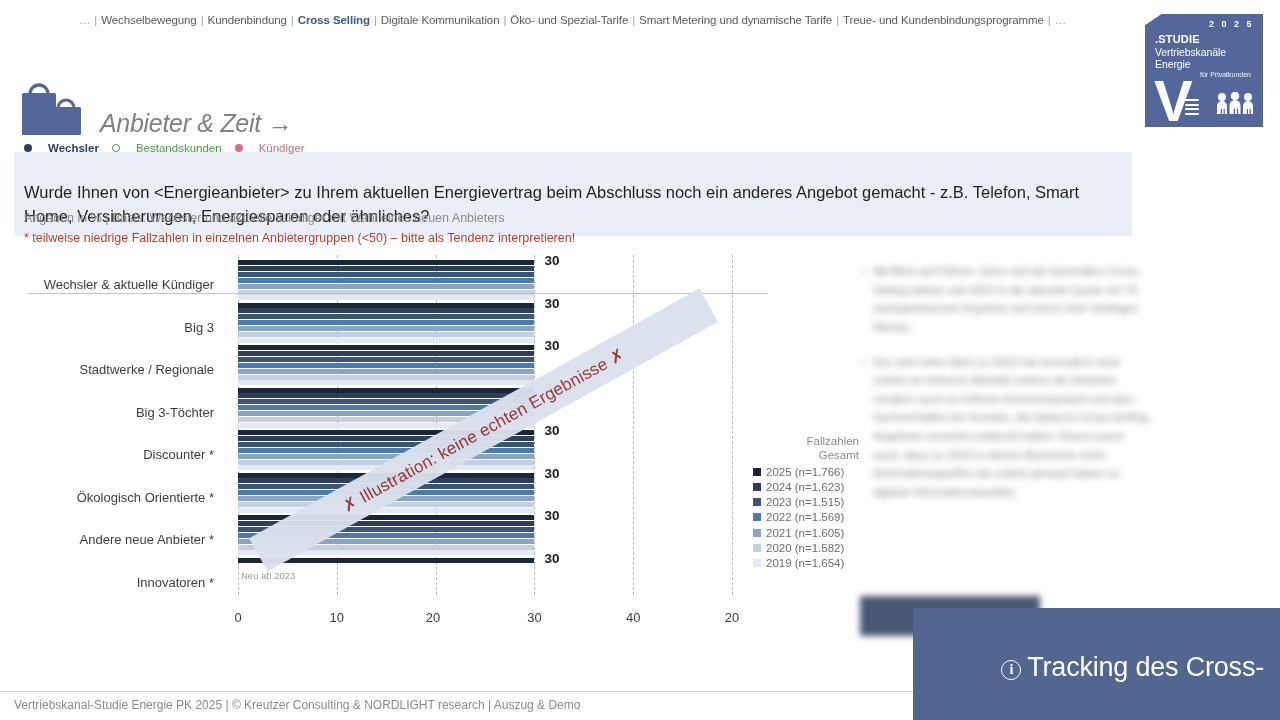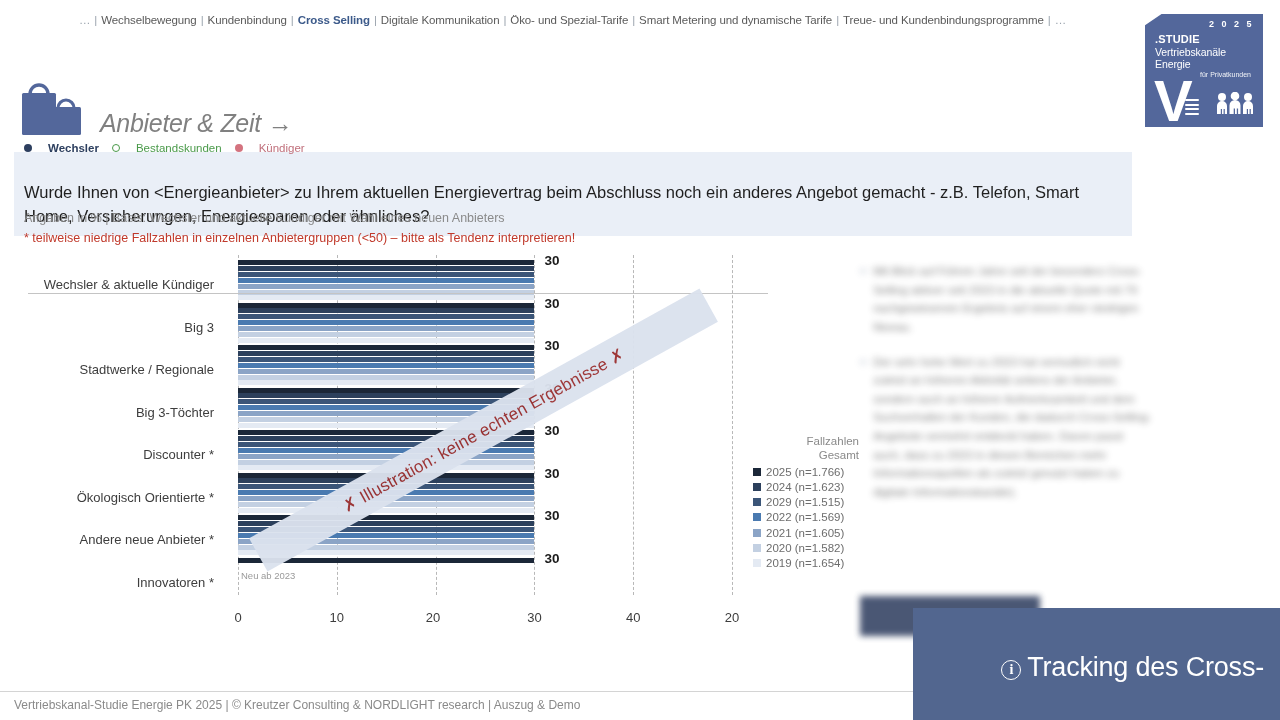--- a/index.html
+++ b/index.html
@@ -382,21 +382,21 @@
       <div class="cl-item">
         <span class="cl-sw" style="background: rgb(27, 39, 56);"></span>
         <span class="cl-txt">2025 (n=1.766)</span>
       </div>
       <div class="cl-item">
         <span class="cl-sw" style="background: rgb(44, 64, 92);"></span>
         <span class="cl-txt">2024 (n=1.623)</span>
       </div>
       <div class="cl-item">
         <span class="cl-sw" style="background: rgb(59, 85, 120);"></span>
-        <span class="cl-txt">2029 (n=1.515)</span>
+        <span class="cl-txt">2023 (n=1.515)</span>
       </div>
       <div class="cl-item">
         <span class="cl-sw" style="background: rgb(74, 122, 176);"></span>
         <span class="cl-txt">2022 (n=1.569)</span>
       </div>
       <div class="cl-item">
         <span class="cl-sw" style="background: rgb(139, 164, 198);"></span>
         <span class="cl-txt">2021 (n=1.605)</span>
       </div>
       <div class="cl-item">

